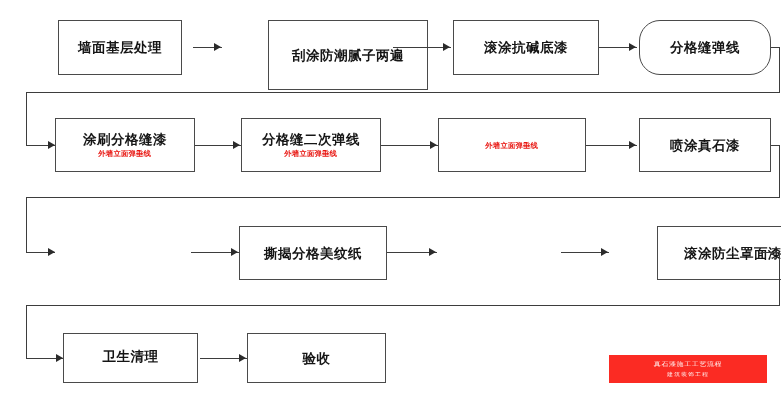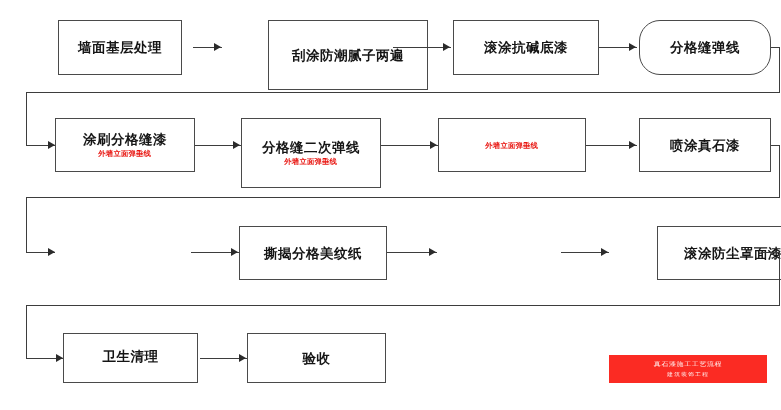--- a/index.html
+++ b/index.html
@@ -129,21 +129,21 @@
   <div class="hline" style="left:26px; top:145px; width:29px;"></div>
   <div class="arrowhead" style="left:48px; top:140.5px;"></div>
 
   <div class="node" style="left:55px; top:118px; width:140px; height:54px;">
     <span class="title">涂刷分格缝漆</span>
     <span class="note">外墙立面弹垂线</span>
   </div>
   <div class="hline" style="left:195px; top:145px; width:46px;"></div>
   <div class="arrowhead" style="left:233px; top:140.5px;"></div>
 
-  <div class="node" style="left:241px; top:118px; width:140px; height:70px;">
+  <div class="node" style="left:241px; top:118px; width:140px; height:54px;">
     <span class="title">分格缝二次弹线</span>
     <span class="note">外墙立面弹垂线</span>
   </div>
   <div class="hline" style="left:381px; top:145px; width:57px;"></div>
   <div class="arrowhead" style="left:430px; top:140.5px;"></div>
 
   <div class="node" style="left:438px; top:118px; width:148px; height:54px;">
     <span class="note">外墙立面弹垂线</span>
   </div>
   <div class="hline" style="left:586px; top:145px; width:51px;"></div>

